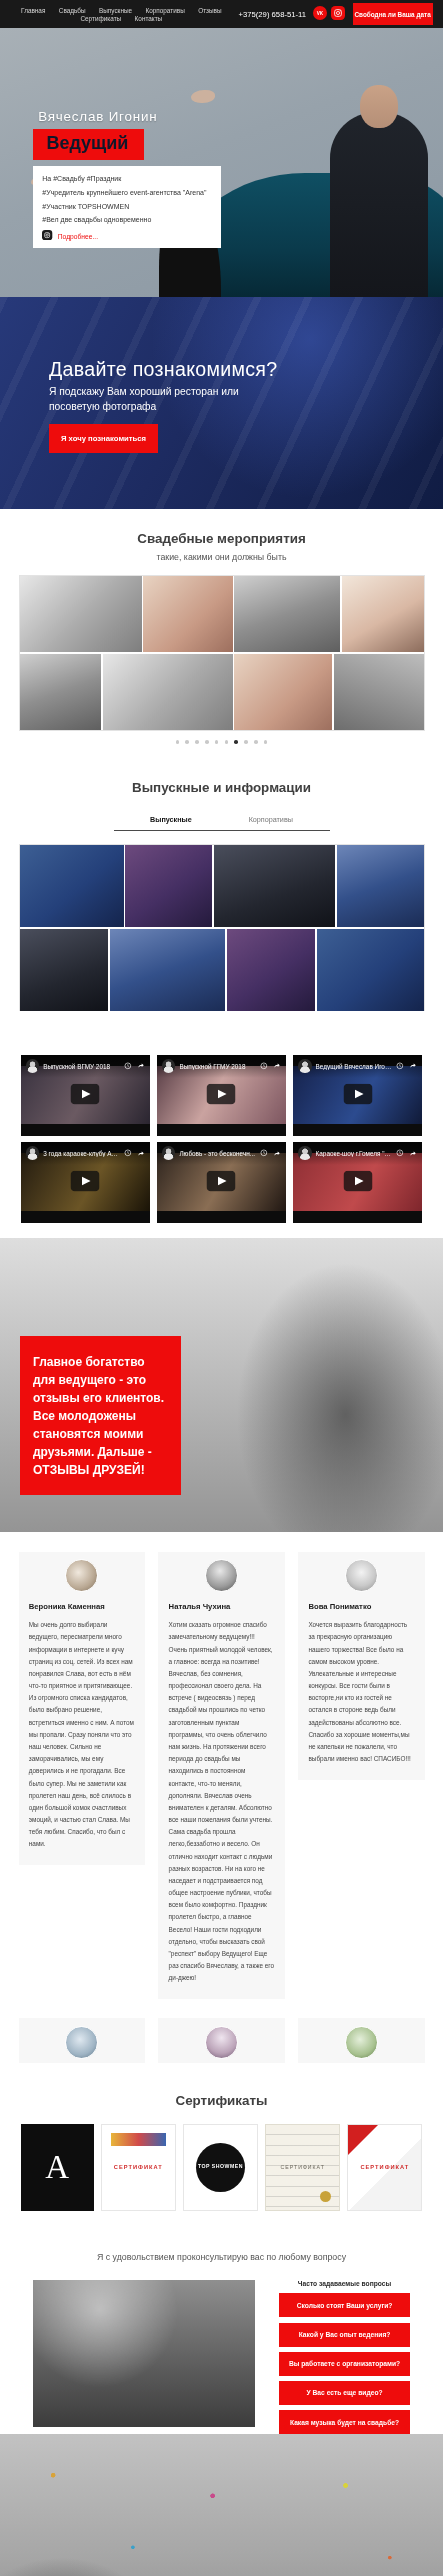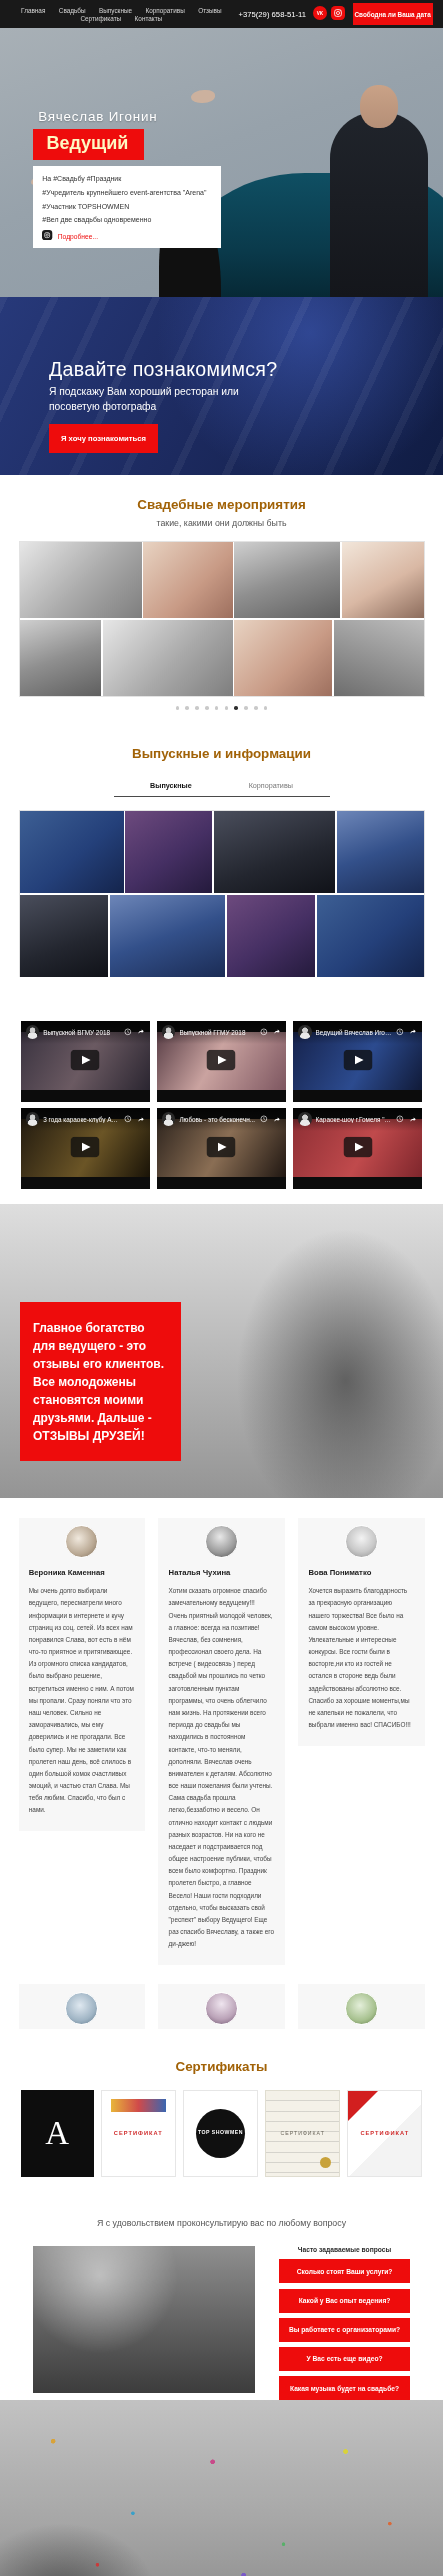--- a/index.html
+++ b/index.html
@@ -22,41 +22,41 @@
           background:linear-gradient(180deg,#0f4f63 0%,#0a3a4b 60%,#062733 100%);
           border-radius:45% 30% 0 0 / 80% 55% 0 0; }
   .sofa:before { content:""; position:absolute; left:-15.5px; top:15.5px; width:62px; height:113px;
           background:#101010; border-radius:40% 60% 0 0/ 70% 90% 0 0; }
   .man { position:absolute; right:15.5px; bottom:0; width:98px; height:185px;
           background:linear-gradient(180deg,#20242b,#14161b); border-radius:46px 46px 0 0; }
   .man:before { content:""; position:absolute; top:-27px; left:30px; width:38px; height:43px;
           background:linear-gradient(180deg,#c9a287,#b58f77); border-radius:46%; }
   .hero-content { position:absolute; left:33px; top:81px; }
   .hero-name { color:#fff; font-size:13.4px; letter-spacing:0.8px; padding-left:5.2px; text-shadow:0 0.5px 1.5px rgba(0,0,0,.25); }
-  .hero-role { display:inline-block; background:#ee0c0c; color:#fef9c3; font-size:18px; font-weight:bold;
+  .hero-role { display:inline-block; background:#ee0c0c; color:#0f172a; font-size:18px; font-weight:bold;
                padding:4.6px 15.5px 6.2px 13.4px; margin-top:4.6px; }
   .hero-card { width:188px; background:#fff; margin-top:5.2px; padding:6.7px 9.3px 5.7px; }
   .hero-tag { font-size:7px; color:#333; line-height:1.95; white-space:nowrap; }
   .hero-more { display:flex; align-items:center; gap:5.2px; margin-top:3.1px; }
   .hero-more a { color:#ee0c0c; font-size:6.7px; text-decoration:none; cursor:pointer; }
 
   
-  .intro { height:178px;
+  .intro { height:212px;
     background:
       repeating-linear-gradient(115deg, rgba(255,255,255,.05) 0 7.2px, rgba(255,255,255,0) 7.2px 46px),
       radial-gradient(circle at 70% 20%, rgba(90,130,255,.35), rgba(0,0,0,0) 45%),
       linear-gradient(120deg,#27397a 0%,#1d2b61 45%,#101c43 100%);
     padding:61px 0 0 49px; }
   .intro h2 { color:#fff; font-size:19.6px; font-weight:400; letter-spacing:0.3px; }
   .intro p { color:#fff; font-size:10.3px; line-height:1.5; width:222px; margin-top:3px; }
   .intro-btn { margin-top:9.3px; width:109px; height:29px; background:#ee0c0c; border:none; color:#fff;
                font-weight:bold; font-size:7.7px; cursor:pointer; font-family:inherit; }
 
   
-  .sec-title { text-align:center; font-size:13.4px; font-weight:bold; color:#a16207; }
+  .sec-title { text-align:center; font-size:13.4px; font-weight:bold; color:#404040; }
   .sec-sub { text-align:center; font-size:8.8px; color:#555; margin-top:6.2px; }
 
   
   .gallery { margin:13.4px 18.5px 0; border:0.5px solid #e3e3e3; }
   .g-row { display:flex; gap:1.5px; margin-bottom:1.5px; }
   .g-row:last-child { margin-bottom:0; }
   .tile { height:76px; cursor:pointer; }
   .ev .tile { height:82px; }
   .p-bw1 { background:linear-gradient(135deg,#e7e7e7,#a9a9a9 55%,#7e7e7e); }
   .p-bw2 { background:linear-gradient(160deg,#cfcfcf,#8f8f8f 50%,#5f5f5f); }

